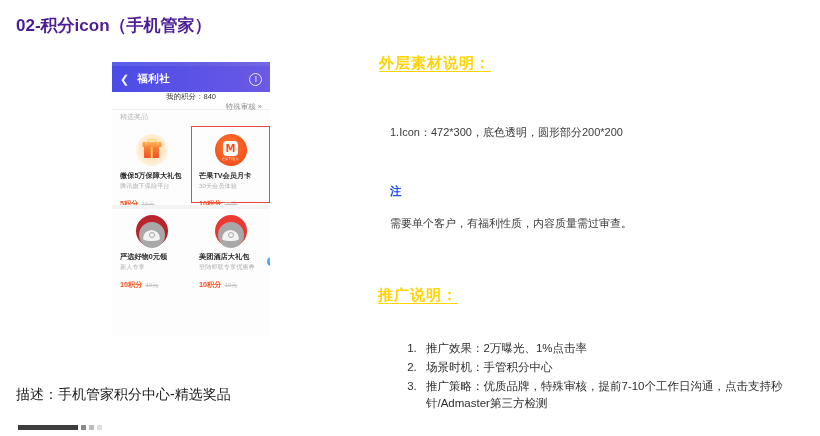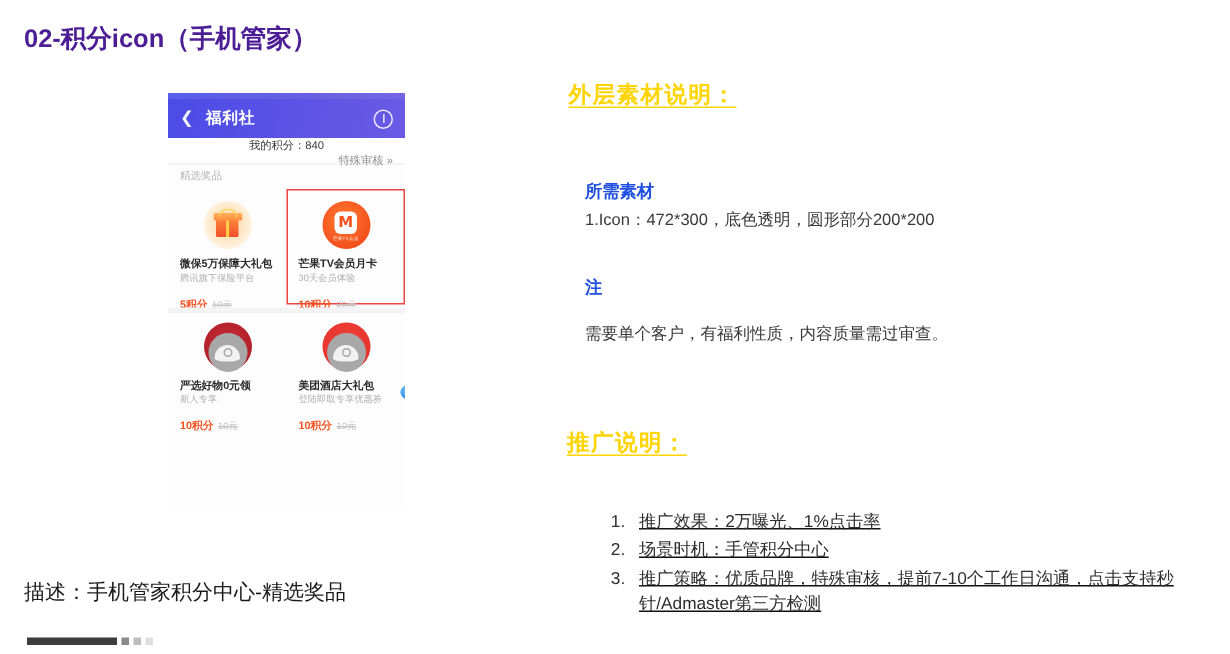--- a/index.html
+++ b/index.html
@@ -387,21 +387,21 @@
   .body-line {
     font-size: 11px;
     color: #3a3a3a;
     line-height: 1.5;
     margin: 0;
   }
   .block-1 { position: absolute; left: 1px;  top: 0; }
   .block-2 { position: absolute; left: 12px; top: 66px; }
   .block-3 { position: absolute; left: 12px; top: 130px; }
   .block-4 { position: absolute; left: 0;  top: 232px; }
-  .block-5 { position: absolute; left: 12px; top: 286px; width: 420px; text-decoration: underline; }
+  .block-5 { position: absolute; left: 12px; top: 286px; width: 420px; }
 
   ol.promo {
     margin: 0;
     padding-left: 30px;
     list-style-type: decimal;
   }
   ol.promo li {
     font-size: 11.5px;
     color: #2e2e2e;
     line-height: 1.55;
@@ -519,21 +519,20 @@
   <div class="seg s3"></div>
 </div>
 
 <div class="right-col">
 
   <div class="block-1">
     <span class="hl-heading">外层素材说明：</span>
   </div>
 
   <div class="block-2">
-    <div class="sub-heading">所需素材</div>
     <div class="body-line" style="margin-top:4px;">1.Icon：472*300，底色透明，圆形部分200*200</div>
   </div>
 
   <div class="block-3">
     <div class="sub-heading">注</div>
     <div class="body-line" style="margin-top:16px;">需要单个客户，有福利性质，内容质量需过审查。</div>
   </div>
 
   <div class="block-4">
     <span class="hl-heading">推广说明：</span>

